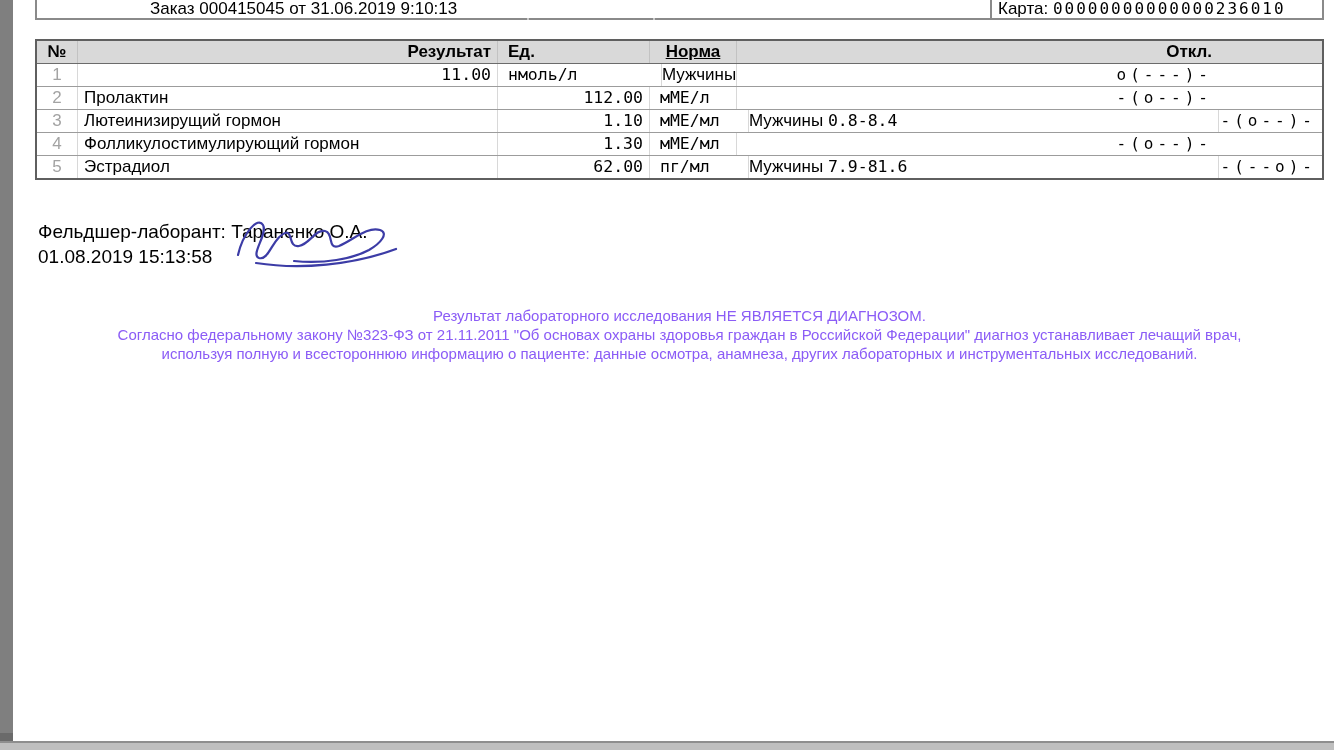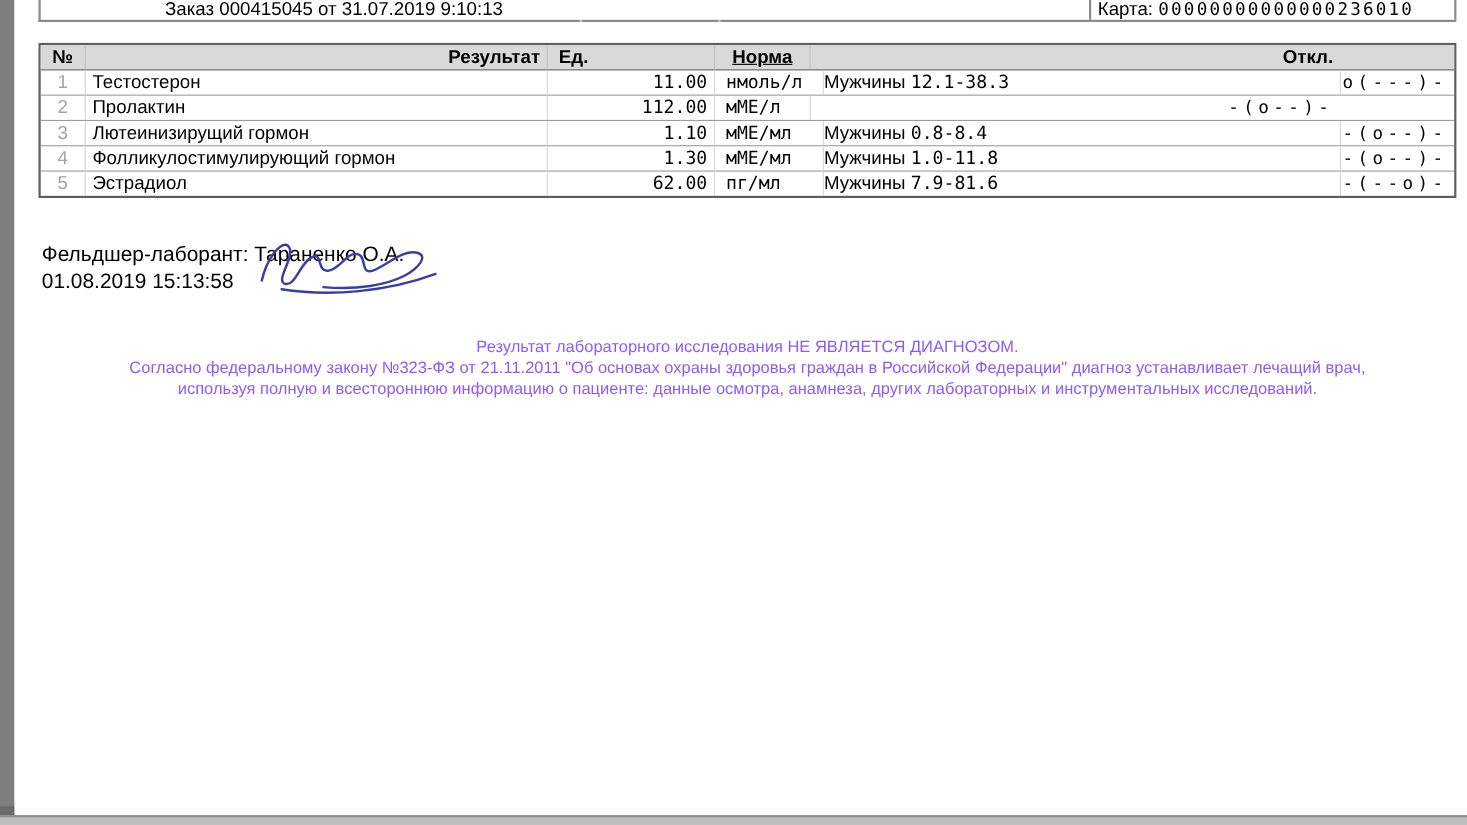--- a/index.html
+++ b/index.html
@@ -62,39 +62,38 @@
 
 <div id="app">
 
   <div class="left-bar"></div>
   <div class="left-bar-foot"></div>
   <div class="bottom-bar"></div>
 
   <div class="info-row">
     <div class="notch" style="left:490px"></div>
     <div class="notch" style="left:616px"></div>
-    <div class="order-text">Заказ 000415045 от 31.07.2019 9:10:13</div>
+    <div class="order-text">Заказ 000415045 от 31.06.2019 9:10:13</div>
     <div class="card-cell">
       <span>Карта:</span>
       <span class="card-number">00000000000000236010</span>
     </div>
   </div>
 
   <div class="results-table">
     <div class="t-header">
       <div class="h-num">№</div>
       <div class="h-result">Результат</div>
       <div class="h-unit">Ед.</div>
       <div class="h-norm">Норма</div>
       <div class="h-dev">Откл.</div>
     </div>
 
     <div class="t-row">
       <div class="c-num">1</div>
-      <div class="c-name">Тестостерон</div>
       <div class="c-result">11.00</div>
       <div class="c-unit">нмоль/л</div>
       <div class="c-norm">
         <span>Мужчины</span>
         <span class="norm-range">12.1-38.3</span>
       </div>
       <div class="c-dev">о(---)-</div>
     </div>
 
     <div class="t-row">
@@ -115,24 +114,20 @@
         <span class="norm-range">0.8-8.4</span>
       </div>
       <div class="c-dev">-(о--)-</div>
     </div>
 
     <div class="t-row">
       <div class="c-num">4</div>
       <div class="c-name">Фолликулостимулирующий гормон</div>
       <div class="c-result">1.30</div>
       <div class="c-unit">мМЕ/мл</div>
-      <div class="c-norm">
-        <span>Мужчины</span>
-        <span class="norm-range">1.0-11.8</span>
-      </div>
       <div class="c-dev">-(о--)-</div>
     </div>
 
     <div class="t-row">
       <div class="c-num">5</div>
       <div class="c-name">Эстрадиол</div>
       <div class="c-result">62.00</div>
       <div class="c-unit">пг/мл</div>
       <div class="c-norm">
         <span>Мужчины</span>

